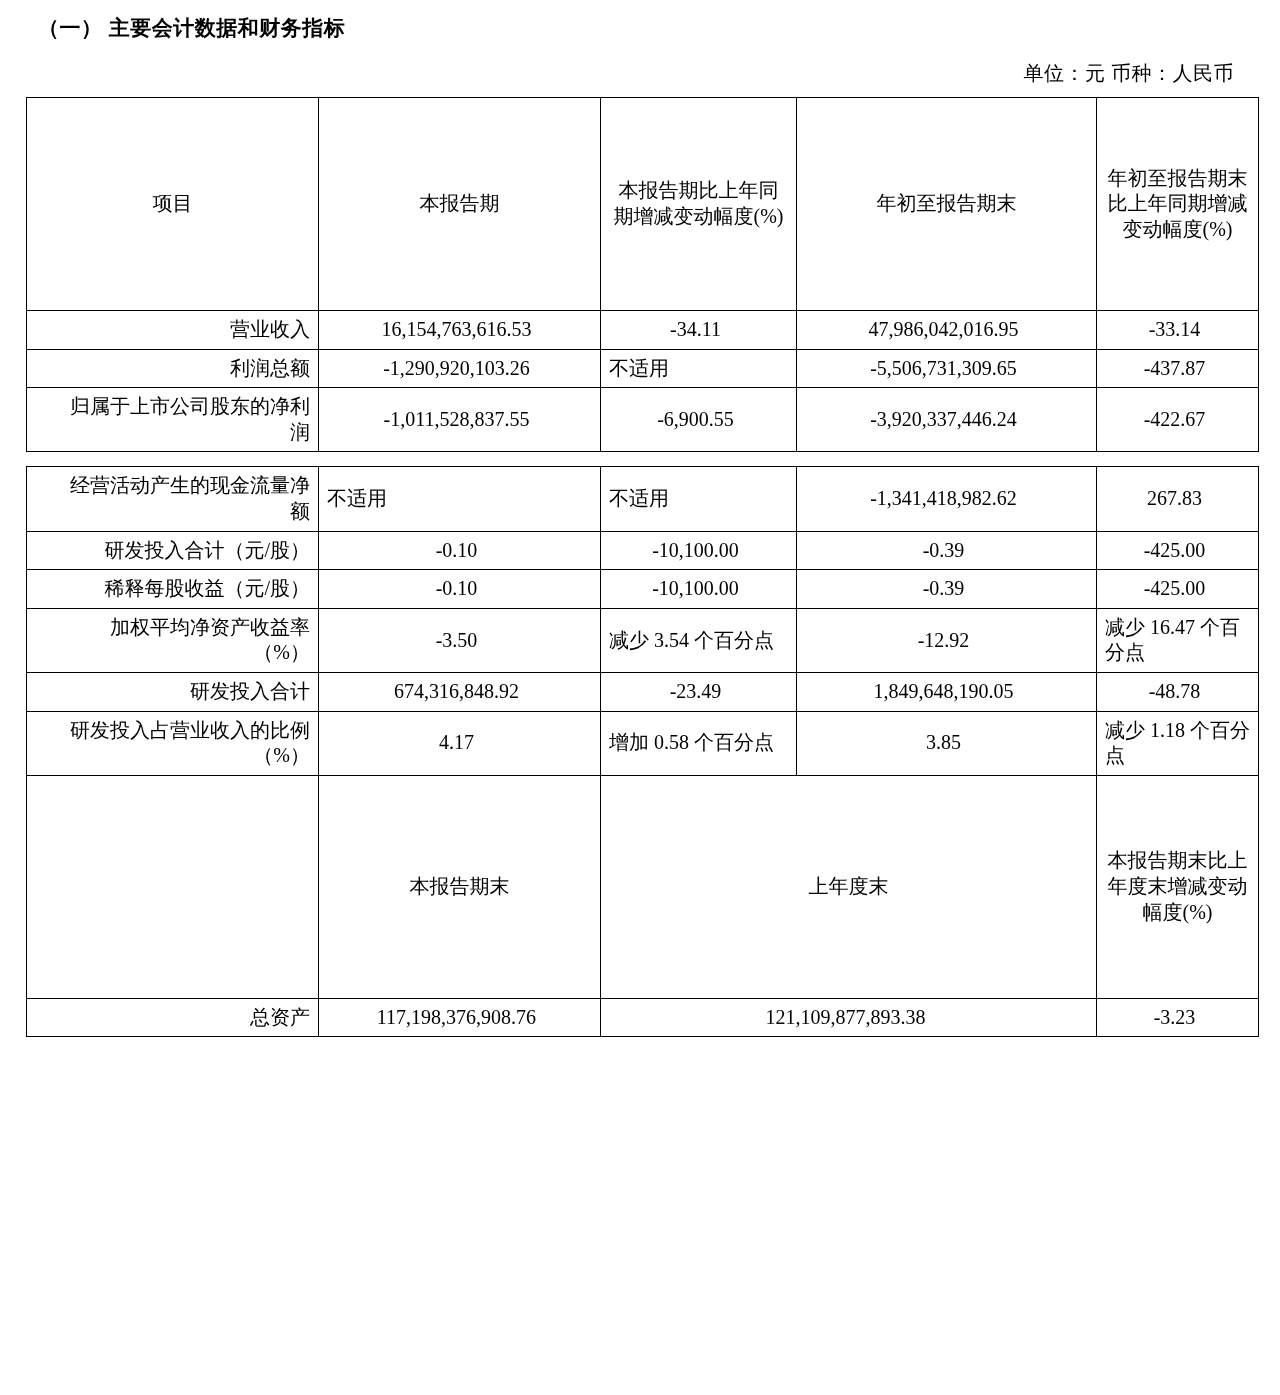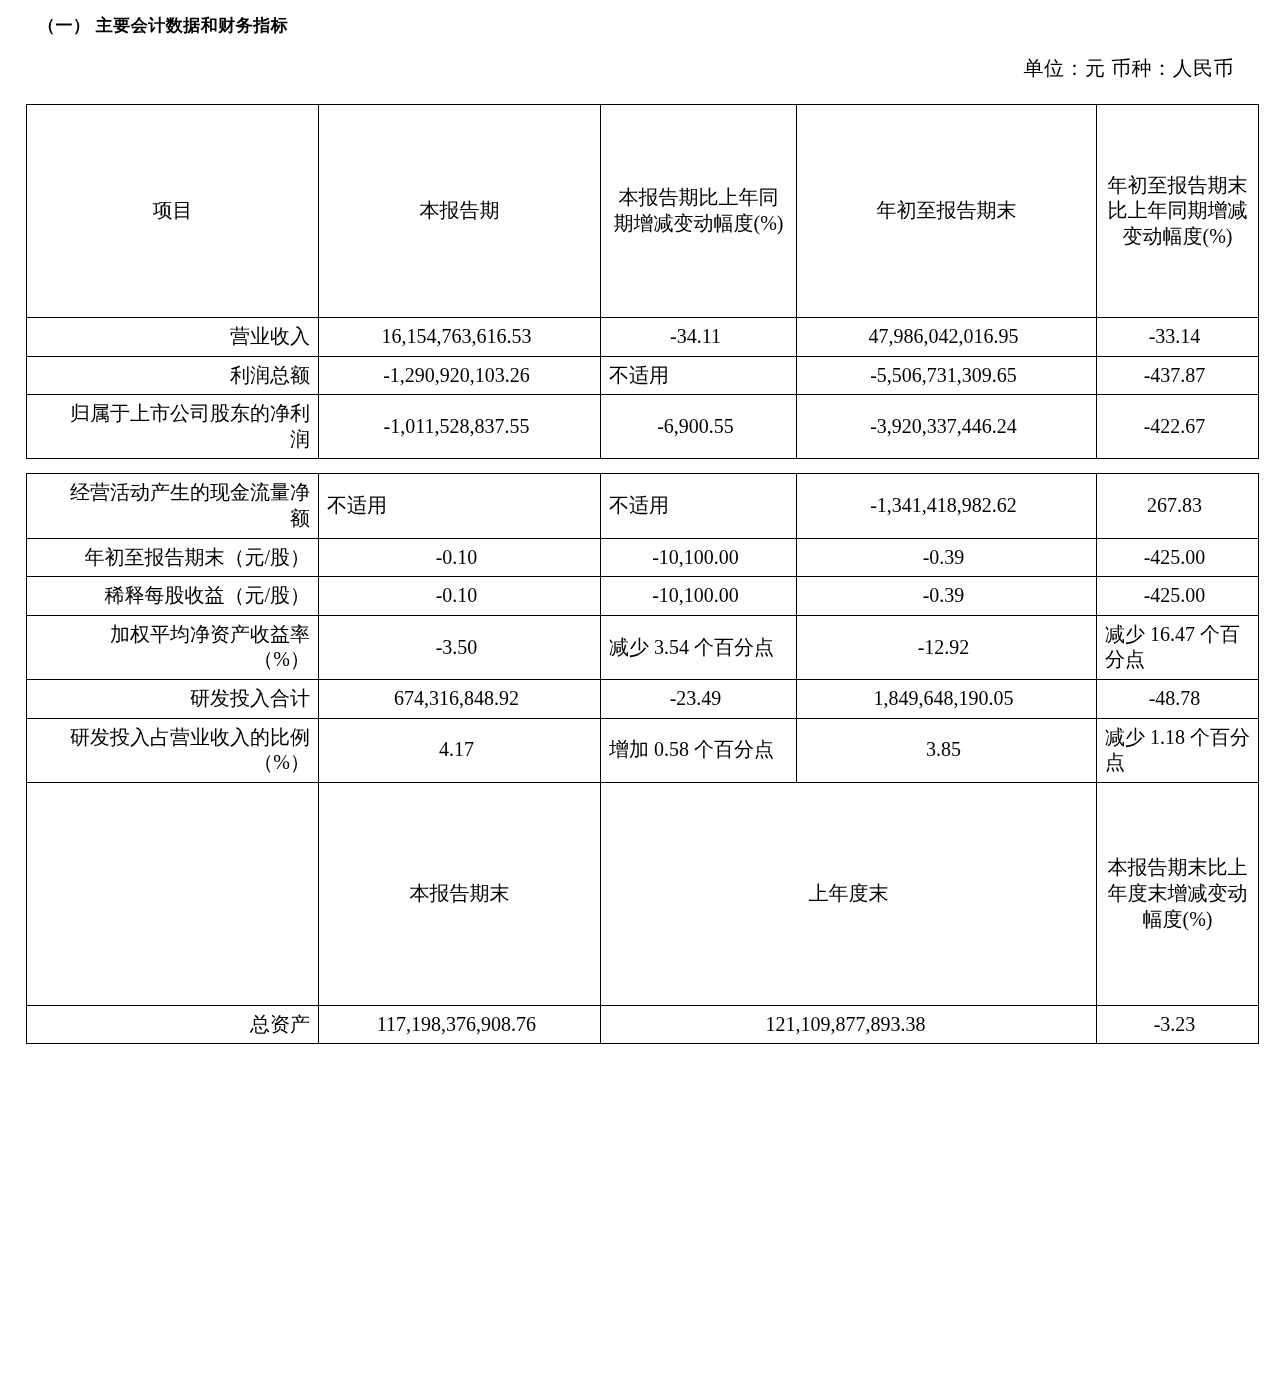--- a/index.html
+++ b/index.html
@@ -15,28 +15,28 @@
     position: relative;
   }
   .page {
     width: 1280px;
     padding: 0;
     box-sizing: border-box;
   }
   .section-title {
     font-family: "Liberation Sans", "DejaVu Sans", sans-serif;
     font-weight: bold;
-    font-size: 17px;
+    font-size: 21px;
     letter-spacing: 0.5px;
     margin: 14px 0 0 38px;
   }
   .unit-line {
     text-align: right;
     font-size: 20px;
-    margin: 18px 46px 22px 0;
+    margin: 18px 46px 10px 0;
     letter-spacing: 0.5px;
   }
   table {
     border-collapse: collapse;
     table-layout: fixed;
     margin-left: 26px;
     width: 1232px;
   }
   td {
     border: 1px solid #000000;
@@ -125,21 +125,21 @@
 
       <tr>
         <td class="l">经营活动产生的现金流量净额</td>
         <td class="c">不适用</td>
         <td class="c">不适用</td>
         <td class="r">-1,341,418,982.62</td>
         <td class="r">267.83</td>
       </tr>
 
       <tr>
-        <td class="l">年初至报告期末（元/股）</td>
+        <td class="l">研发投入合计（元/股）</td>
         <td class="r">-0.10</td>
         <td class="r">-10,100.00</td>
         <td class="r">-0.39</td>
         <td class="r">-425.00</td>
       </tr>
 
       <tr>
         <td class="l">稀释每股收益（元/股）</td>
         <td class="r">-0.10</td>
         <td class="r">-10,100.00</td>

